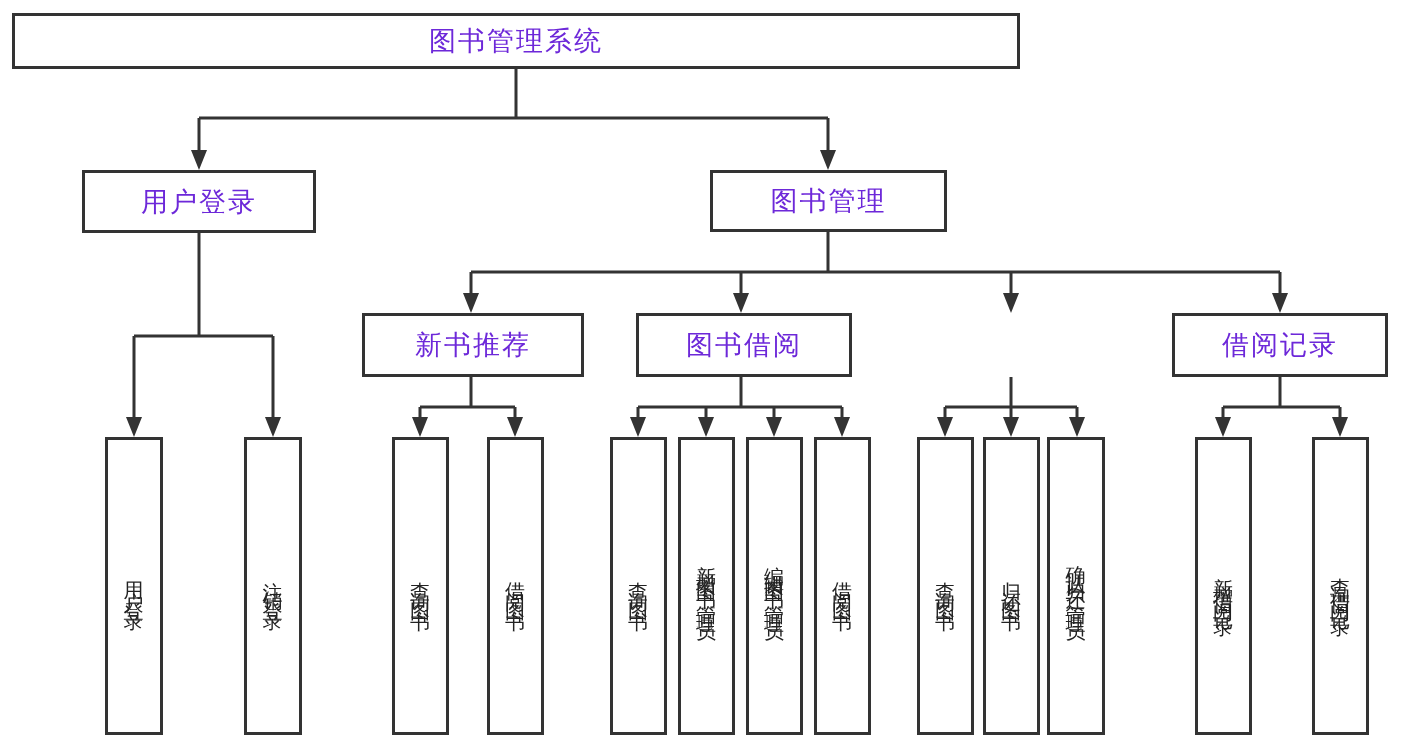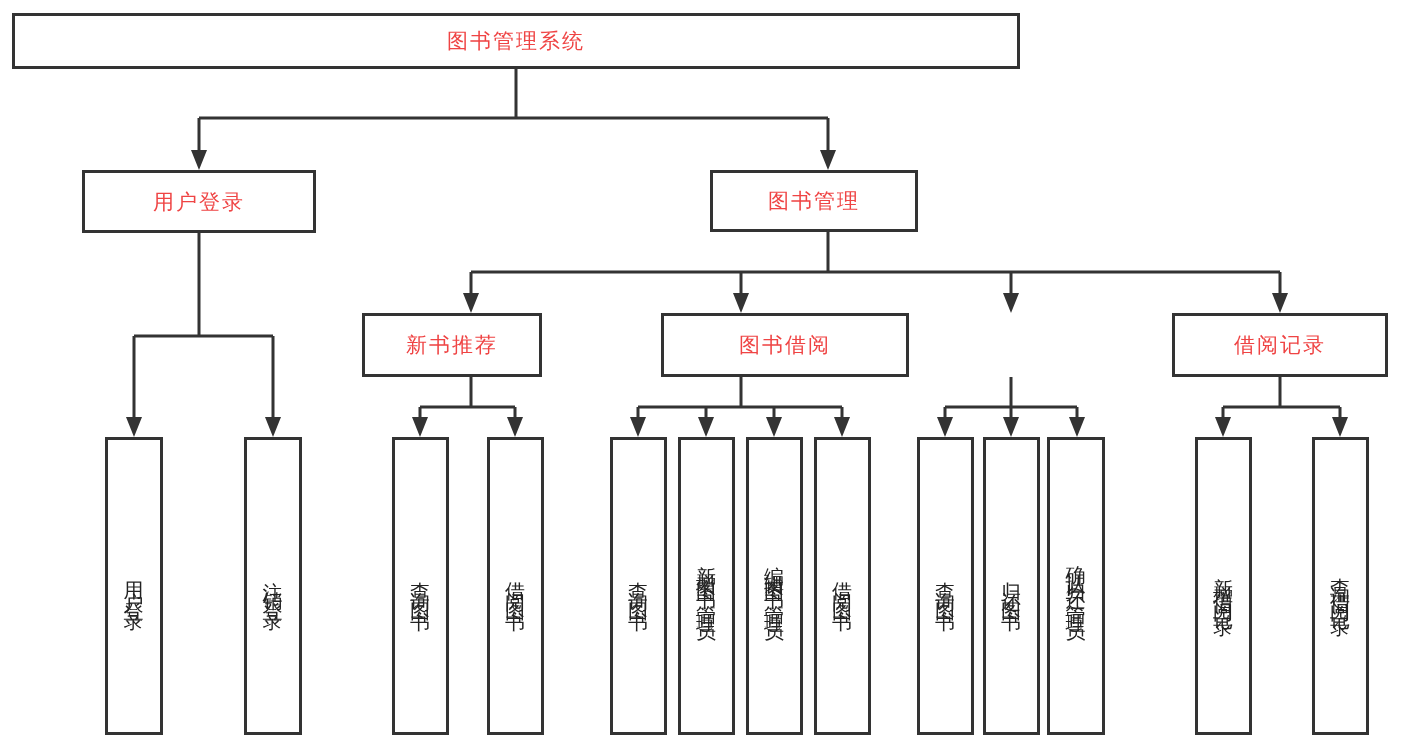--- a/index.html
+++ b/index.html
@@ -7,21 +7,21 @@
     position:relative;width:1405px;height:747px;background:#ffffff;overflow:hidden;
     font-family:"Liberation Sans","DejaVu Sans",sans-serif;color:#222222;
   }
   .stage svg{position:absolute;left:0;top:0;}
   .ln{fill:none;stroke:#333333;stroke-width:3;}
   .ah{fill:#333333;stroke:none;}
   .hbox,.vbox{
     position:absolute;box-sizing:border-box;background:#ffffff;border:3px solid #333333;
     display:flex;align-items:center;justify-content:center;
   }
-  .hbox .lbl{font-size:21px;letter-spacing:2px;color:#ef4444;white-space:nowrap;}
+  .hbox .lbl{font-size:27px;letter-spacing:2px;color:#6d28d9;white-space:nowrap;}
   .vbox .lbl{
     writing-mode:vertical-rl;text-orientation:mixed;
     font-size:20px;line-height:1;letter-spacing:10px;color:#222222;
   }
   .vbox.long .lbl{letter-spacing:8px;}
   .watermark{
     position:absolute;left:1186px;top:710px;font-size:19px;letter-spacing:1px;
     color:#a8a8a8;white-space:nowrap;
   }
 </style>
@@ -62,28 +62,28 @@
     </g>
   </svg>
 
   <div class="hbox" style="left:12px;top:13px;width:1008px;height:56px">
     <span class="lbl">图书管理系统</span>
   </div>
 
   <div class="hbox" style="left:82px;top:170px;width:234px;height:63px">
     <span class="lbl">用户登录</span>
   </div>
-  <div class="hbox" style="left:710px;top:170px;width:208px;height:62px">
+  <div class="hbox" style="left:710px;top:170px;width:237px;height:62px">
     <span class="lbl">图书管理</span>
   </div>
 
-  <div class="hbox" style="left:362px;top:313px;width:180px;height:64px">
+  <div class="hbox" style="left:362px;top:313px;width:222px;height:64px">
     <span class="lbl">新书推荐</span>
   </div>
-  <div class="hbox" style="left:661px;top:313px;width:248px;height:64px">
+  <div class="hbox" style="left:636px;top:313px;width:216px;height:64px">
     <span class="lbl">图书借阅</span>
   </div>
   <div class="hbox" style="left:1172px;top:313px;width:216px;height:64px">
     <span class="lbl">借阅记录</span>
   </div>
 
   <div class="vbox" style="left:105px;top:437px;width:58px;height:298px">
     <span class="lbl">用户登录</span>
   </div>
   <div class="vbox" style="left:244px;top:437px;width:58px;height:298px">

